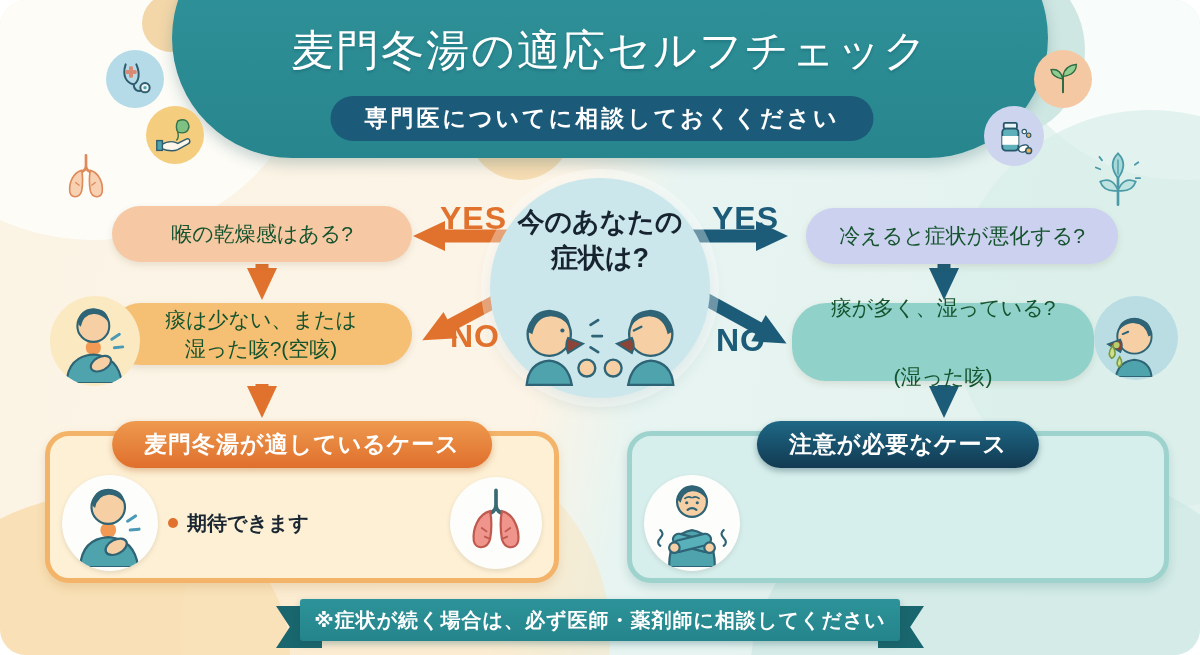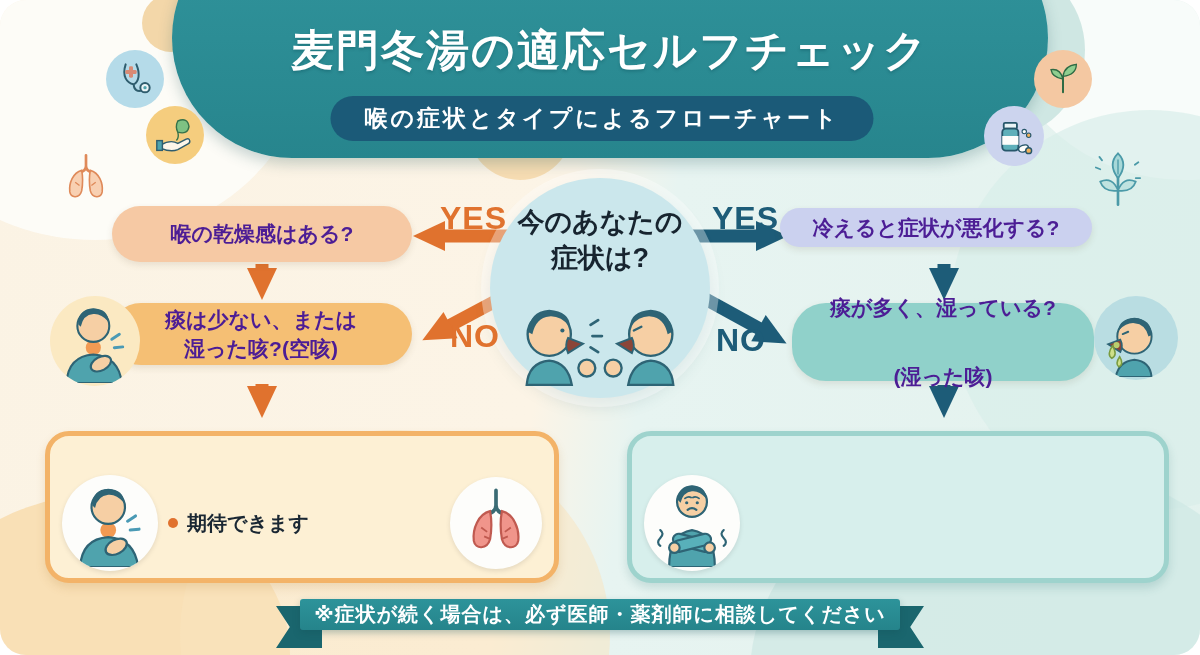--- a/index.html
+++ b/index.html
@@ -13,42 +13,42 @@
   .b-teal-banner{left:905px;top:-40px;width:180px;height:180px;background:#cfe7e3;}
   .b-peach-bl{left:-90px;top:495px;width:380px;height:320px;background:#f8dcae;opacity:.85;}
   .b-peach-bc{left:180px;top:430px;width:430px;height:410px;background:#fae3bd;opacity:.5;}
   .b-teal-rm{left:950px;top:110px;width:400px;height:400px;background:#d9eeea;opacity:.7;}
   .b-teal-br{left:750px;top:460px;width:540px;height:430px;background:#cfe8e4;opacity:.75;}
 
   .banner{position:absolute;left:172px;top:-82px;width:876px;height:240px;z-index:2;
           background:linear-gradient(180deg,#31959d,#27858d);border-radius:130px;
           box-shadow:0 6px 14px rgba(40,90,95,.25);}
   .title{position:absolute;left:0;right:0;top:104px;text-align:center;color:#fff;
-         font-size:43px;font-weight:700;letter-spacing:2px;text-shadow:0 2px 3px rgba(0,60,70,.25);}
+         font-size:43px;font-weight:400;letter-spacing:2px;text-shadow:0 2px 3px rgba(0,60,70,.25);}
   .subtitle{position:absolute;left:602px;top:96px;transform:translateX(-50%);z-index:3;
             background:#1b5a78;color:#fff;font-size:23px;font-weight:800;letter-spacing:3px;
             padding:7px 34px;border-radius:28px;white-space:nowrap;}
 
   .arrows{position:absolute;left:0;top:0;z-index:3;pointer-events:none;}
   .lo{stroke:#e0722e;stroke-width:13;}
   .lt{stroke:#1d5c78;stroke-width:13;}
 
   .start-circle{position:absolute;left:490px;top:178px;width:220px;height:220px;border-radius:50%;
                 background:#cbe7ec;z-index:4;
                 box-shadow:0 0 0 9px rgba(255,255,255,.35),0 8px 16px rgba(80,120,130,.18);}
   .start-text{position:absolute;top:26px;width:100%;text-align:center;font-size:27px;font-weight:800;
               color:#17242f;line-height:1.35;}
   .start-illus{position:absolute;left:16px;bottom:8px;}
 
   .qbox{position:absolute;display:flex;flex-direction:column;align-items:center;justify-content:center;
-        text-align:right;font-weight:700;color:#4c1d95;border-radius:34px;z-index:4;
+        text-align:right;font-weight:400;color:#14532d;border-radius:34px;z-index:4;
         box-shadow:0 3px 7px rgba(90,70,40,.12);font-size:21px;line-height:1.4;}
   .q-l1{left:112px;top:206px;width:300px;height:56px;background:#f6c9a4;}
   .q-l2{left:110px;top:303px;width:302px;height:62px;background:#f5bf74;}
-  .q-r1{left:780px;top:208px;width:312px;height:39px;background:#cbd1ef;}
+  .q-r1{left:806px;top:208px;width:312px;height:56px;background:#cbd1ef;}
   .q-r2{left:792px;top:303px;width:302px;height:78px;background:#90d1ca;gap:40px;}
 
   .flow-label{position:absolute;font-size:32px;font-weight:800;z-index:5;letter-spacing:1px;}
   .fl-orange{color:#e0722e;}
   .fl-teal{color:#1d5c78;}
   .yes-left{left:440px;top:200px;}
   .no-left{left:450px;top:318px;}
   .yes-right{left:712px;top:200px;}
   .no-right{left:716px;top:322px;}
 
@@ -80,21 +80,21 @@
   .wc-96{width:96px;height:96px;}
   .wc-92{width:92px;height:92px;}
   .bullets{flex:1;display:flex;flex-direction:column;gap:6px;}
   .bullet{display:flex;gap:9px;font-weight:800;color:#1a2733;line-height:1.35;}
   .bullet-left{font-size:20px;}
   .bullet-right{font-size:19px;}
   .dot{width:10px;height:10px;border-radius:50%;margin-top:8px;flex:none;}
   .dot-orange{background:#e0722e;}
   .dot-teal{background:#1d5c78;}
 
-  .ribbon-band{position:absolute;left:300px;top:599px;width:600px;height:31px;z-index:6;
+  .ribbon-band{position:absolute;left:300px;top:599px;width:600px;height:42px;z-index:6;
                background:linear-gradient(180deg,#2d939a,#25848b);color:#fff;display:flex;
                align-items:center;justify-content:center;font-size:20px;font-weight:800;
                letter-spacing:1px;border-radius:3px;box-shadow:0 3px 7px rgba(20,80,85,.3);}
   .ribbon-fold{position:absolute;top:606px;width:46px;height:42px;background:#1a666e;z-index:5;}
   .rf-left{left:276px;clip-path:polygon(0 0,100% 0,100% 100%,0 100%,30% 50%);}
   .rf-right{left:878px;clip-path:polygon(0 0,100% 0,70% 50%,100% 100%,0 100%);}
 </style>
 </head>
 <body>
 
@@ -106,21 +106,21 @@
   <div class="blob b-peach-bc"></div>
   <div class="blob b-teal-rm"></div>
   <div class="blob b-teal-br"></div>
   <div class="blob b-beige-sm"></div>
   <div class="blob b-beige-md"></div>
   <div class="blob b-teal-banner"></div>
 
   <div class="banner">
     <div class="title">麦門冬湯の適応セルフチェック</div>
   </div>
-  <div class="subtitle">喉の症状とタイプによるフローチャート</div>
+  <div class="subtitle">専門医についてに相談しておくください</div>
 
   <div class="deco d-stetho">
     <svg width="40" height="40" viewBox="0 0 60 60">
       <path d="M16,8 C10,26 18,36 28,38 M32,8 C38,22 36,34 28,38 M28,38 C28,46 34,50 41,47" stroke="#2f5d6e" stroke-width="3" fill="none" stroke-linecap="round"></path>
       <g fill="#d98a74">
           <rect x="21" y="11" width="6" height="17" rx="2"></rect>
           <rect x="15.5" y="16.5" width="17" height="6" rx="2"></rect>
         </g>
       <circle cx="45" cy="43" r="7" fill="#eaf4f6" stroke="#2f5d6e" stroke-width="3"></circle>
       <circle cx="45" cy="43" r="2.5" fill="#4fa3ad"></circle>
@@ -257,20 +257,21 @@
         <path d="M70,52 L86,58 L70,68 Q66,60 70,52 Z" fill="#8a4538" stroke="#2e6475" stroke-width="2"></path>
         <circle cx="75" cy="59" r="4" fill="#b9cf6e"></circle>
         <path d="M60,42 l7,3" stroke="#2e6475" stroke-width="2.5" stroke-linecap="round"></path>
       </g>
       <path d="M20,60 q-8,11 -1,16 q8,-4 1,-16 Z" fill="#cfe089" stroke="#7a9b3f" stroke-width="2"></path>
       <path d="M29,74 q-6,9 -1,13 q7,-3 1,-13 Z" fill="#cfe089" stroke="#7a9b3f" stroke-width="2"></path>
     </svg>
   </div>
 
   <div class="result result-left">
+    <div class="result-title rt-orange">麦門冬湯が適しているケース</div>
     <div class="result-content">
       <div class="white-circle wc-96">
         <svg width="88" height="88" viewBox="0 0 100 100">
           <ellipse cx="48" cy="58" rx="9" ry="9" fill="#f29a53"></ellipse>
           <circle cx="48" cy="32" r="19" fill="#f6cfa4" stroke="#2e6475" stroke-width="2.5"></circle>
           <path d="M30,30 Q30,12 48,11 Q66,12 66,27 Q57,17 48,18 Q36,19 33,33 Z" fill="#2e6475"></path>
           <path d="M16,100 Q18,68 48,66 Q78,68 82,100 Z" fill="#4fa3ad" stroke="#2e6475" stroke-width="2.5"></path>
           <ellipse cx="57" cy="77" rx="13" ry="8" fill="#f6cfa4" stroke="#2e6475" stroke-width="2.5" transform="rotate(-28 57 77)"></ellipse>
           <path d="M70,48 l9,-6 M73,58 l10,-1" stroke="#4a9ab5" stroke-width="3.5" stroke-linecap="round"></path>
         </svg>
@@ -288,20 +289,21 @@
           <path d="M50,6 L50,30 M50,26 Q50,34 40,38 M50,26 Q50,34 60,38" stroke="#3a6b74" stroke-width="5" fill="none" stroke-linecap="round"></path>
           <path d="M42,34 C26,38 18,58 20,74 C22,86 38,86 42,72 C44,60 44,44 42,34 Z" fill="#f0958b" stroke="#c05a50" stroke-width="3"></path>
           <path d="M58,34 C74,38 82,58 80,74 C78,86 62,86 58,72 C56,60 56,44 58,34 Z" fill="#f0958b" stroke="#c05a50" stroke-width="3"></path>
           <path d="M30,56 l8,6 M34,68 l7,3 M70,56 l-8,6 M66,68 l-7,3" stroke="#c05a50" stroke-width="2.5" fill="none"></path>
         </svg>
       </div>
     </div>
   </div>
 
   <div class="result result-right">
+    <div class="result-title rt-teal">注意が必要なケース</div>
     <div class="result-content">
       <div class="white-circle wc-96">
         <svg width="88" height="88" viewBox="0 0 100 100">
           <circle cx="50" cy="26" r="17" fill="#f6cfa4" stroke="#2e6475" stroke-width="2.5"></circle>
           <path d="M34,24 Q34,8 50,7 Q66,8 66,22 Q58,13 50,14 Q40,15 37,27 Z" fill="#2e6475"></path>
           <path d="M42,22 q4,-3 7,-1 M58,22 q-4,-3 -7,-1" stroke="#2e6475" stroke-width="2" fill="none" stroke-linecap="round"></path>
           <circle cx="44" cy="27" r="1.8" fill="#2e6475"></circle>
             <circle cx="56" cy="27" r="1.8" fill="#2e6475"></circle>
           <path d="M45,35 q5,-4 10,0" stroke="#2e6475" stroke-width="2.5" fill="none" stroke-linecap="round"></path>
           <path d="M24,100 Q24,62 50,58 Q76,62 76,100 Z" fill="#4fa3ad" stroke="#2e6475" stroke-width="2.5"></path>

